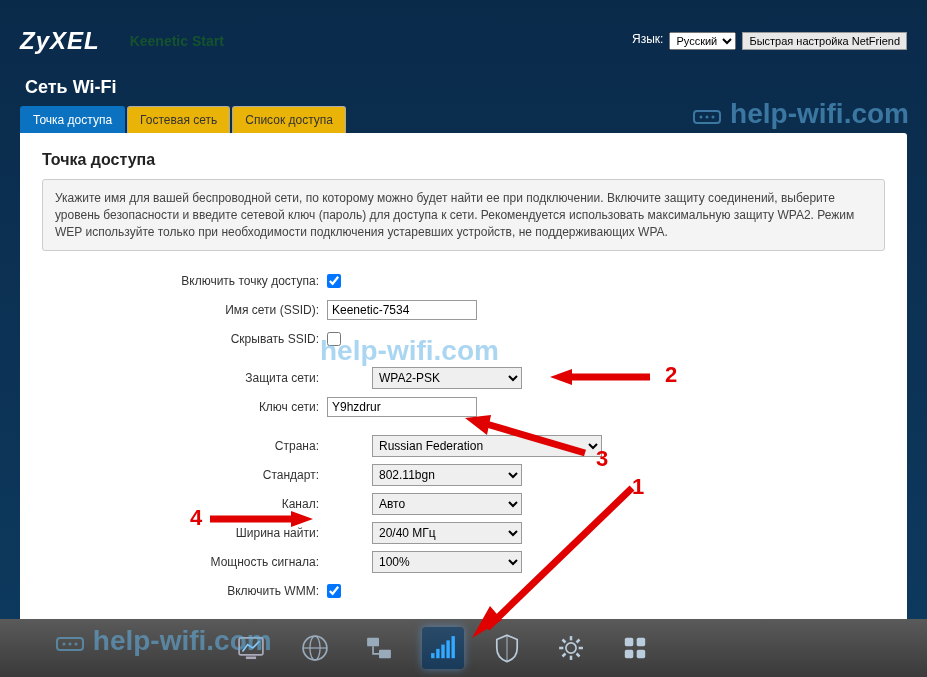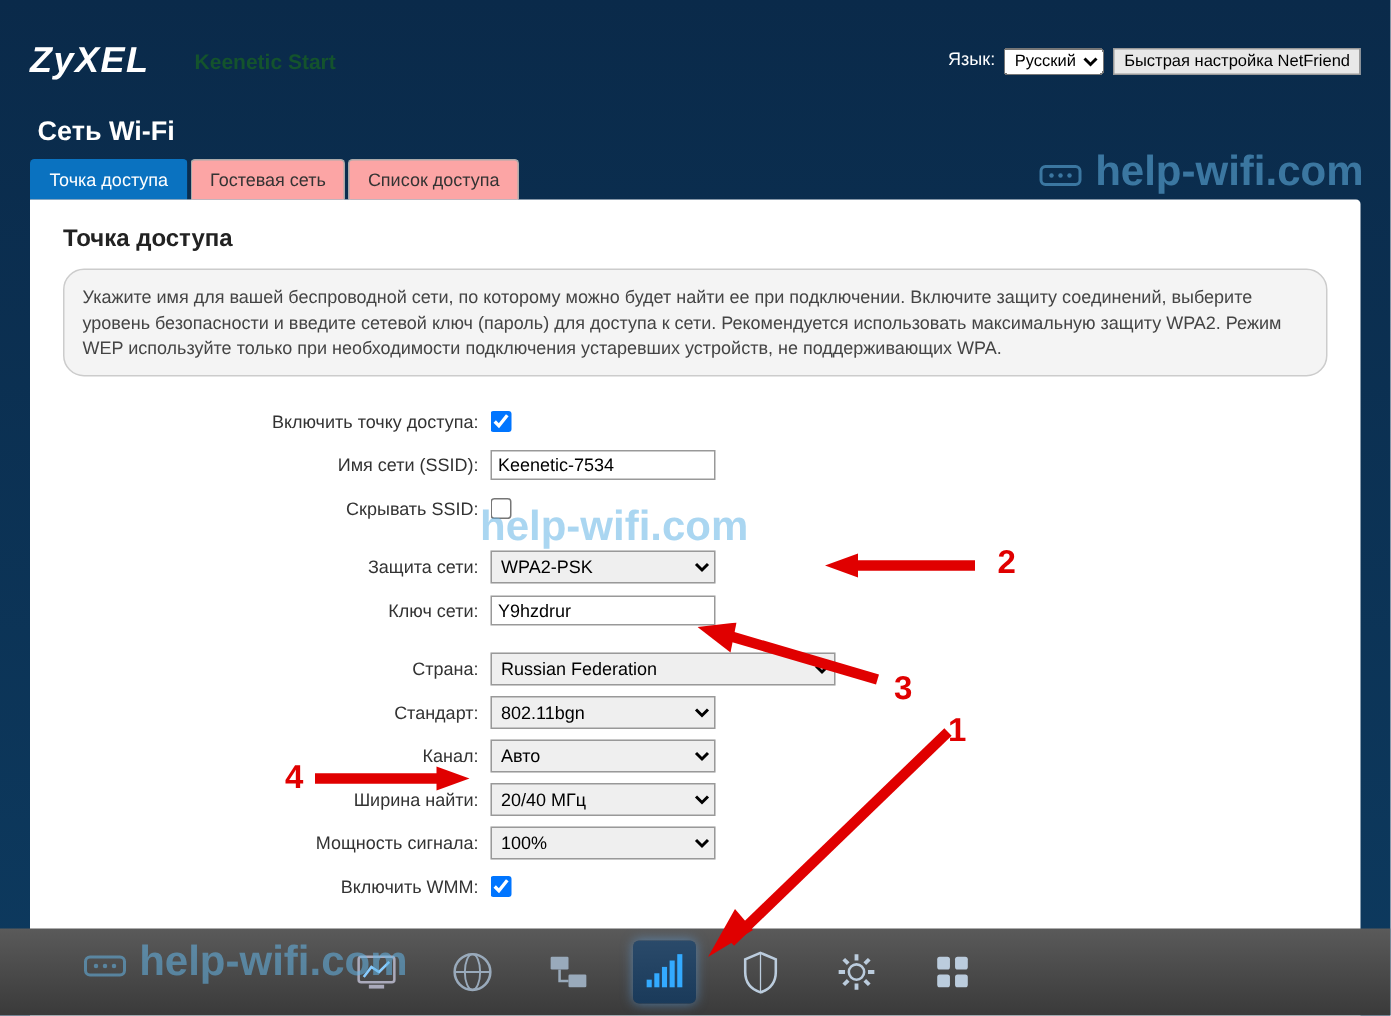--- a/index.html
+++ b/index.html
@@ -57,21 +57,21 @@
 }
 .tabs {
   display: flex;
   padding: 0 20px;
   gap: 2px;
   border-bottom: 0;
 }
 .tab {
   padding: 6px 12px;
   font-size: 12px;
-  background: #fca5a5;
+  background: #eab308;
   border: 1px solid #aaa;
   border-bottom: none;
   cursor: pointer;
   border-radius: 3px 3px 0 0;
   color: #333;
 }
 .tab.active {
   background: #0a72c0;
   color: #fff;
   border-color: #0a72c0;
@@ -86,21 +86,21 @@
 }
 .content-title {
   font-size: 16px;
   font-weight: bold;
   color: #222;
   margin-bottom: 10px;
 }
 .description {
   background: #f4f4f4;
   border: 1px solid #ccc;
-  border-radius: 14px;
+  border-radius: 3px;
   padding: 10px 12px;
   font-size: 12px;
   color: #444;
   line-height: 1.4;
   margin-bottom: 18px;
 }
 .form-row {
   display: flex;
   align-items: center;
   margin-bottom: 5px;
@@ -122,20 +122,21 @@
   font-size: 12px;
   padding: 2px 4px;
   border: 1px solid #999;
   height: 20px;
 }
 .form-control select {
   font-size: 12px;
   padding: 1px 2px;
   border: 1px solid #999;
   height: 22px;
+  margin-left: 45px;
 }
 .form-control input[type="checkbox"] {
   width: 14px;
   height: 14px;
 }
 .apply-btn {
   margin-left: 293px;
   margin-top: 14px;
   padding: 3px 27px;
   font-size: 12px;

